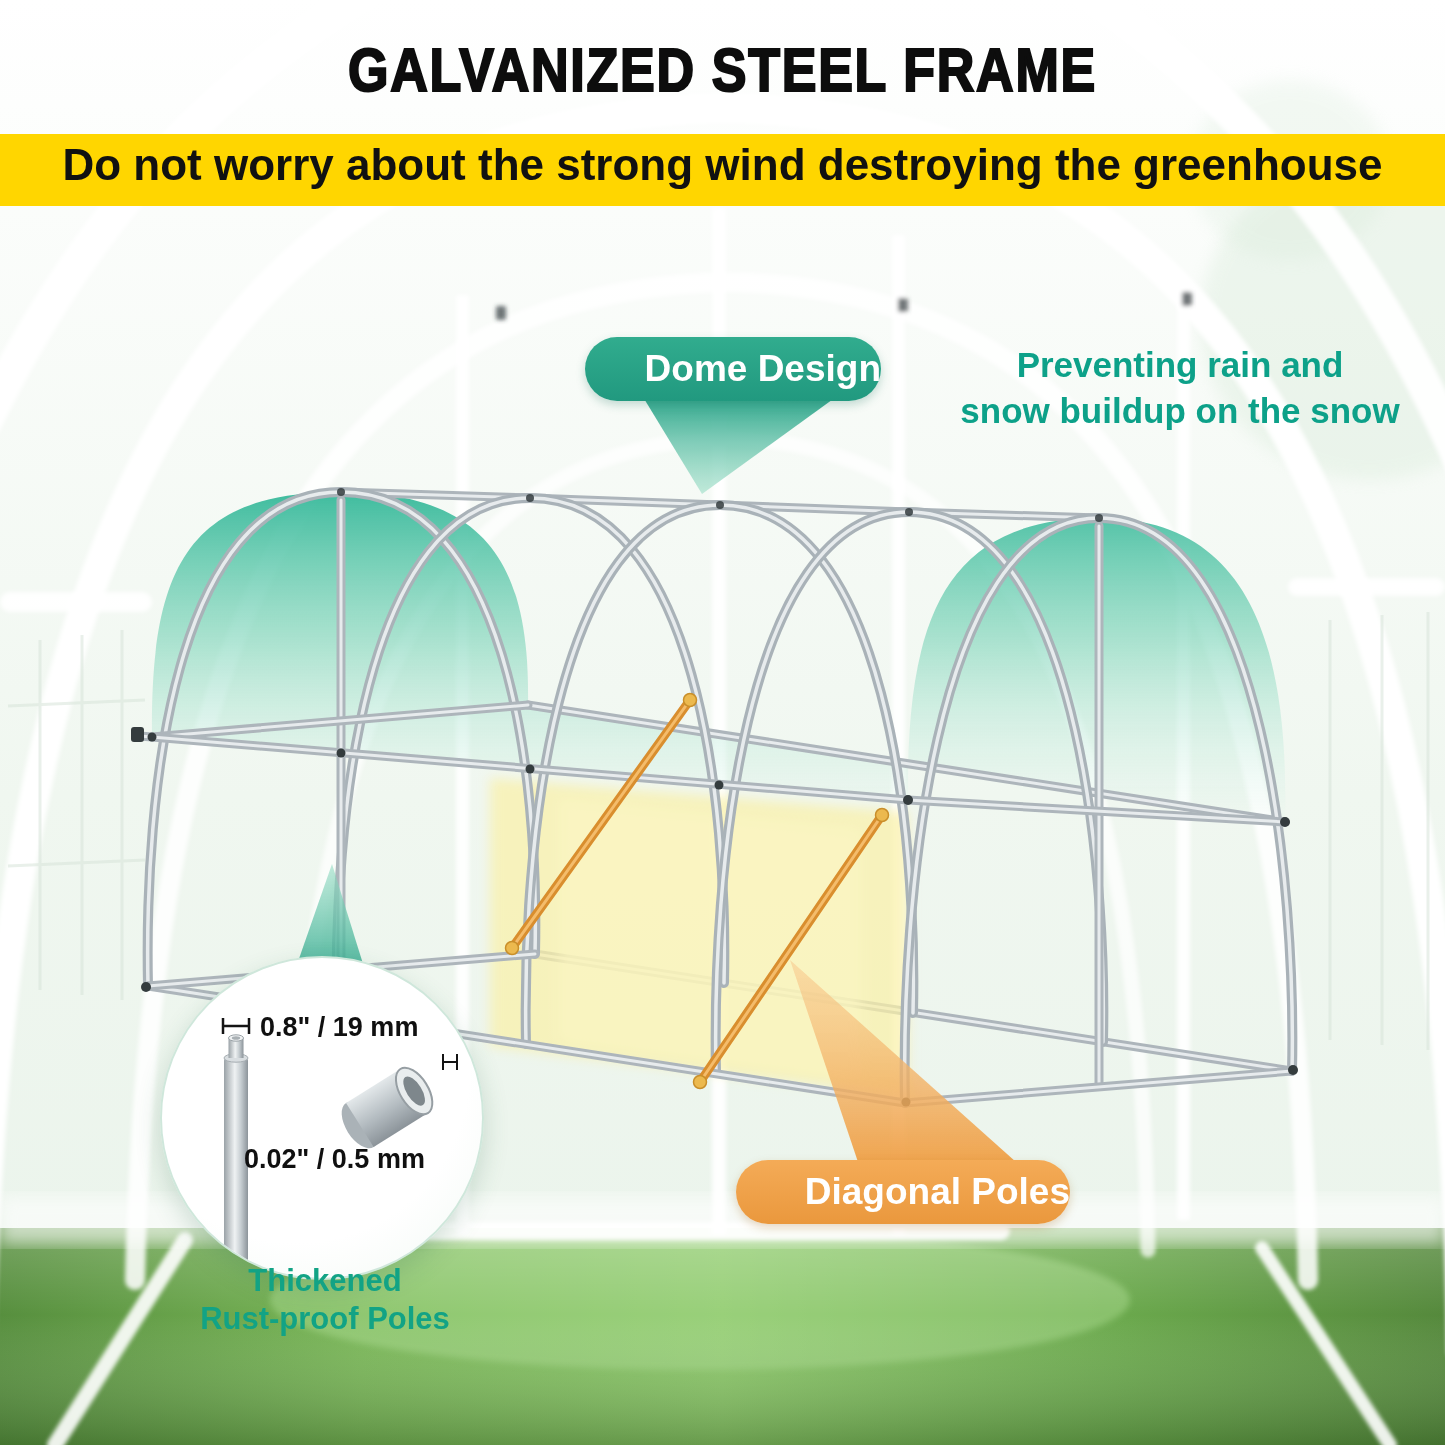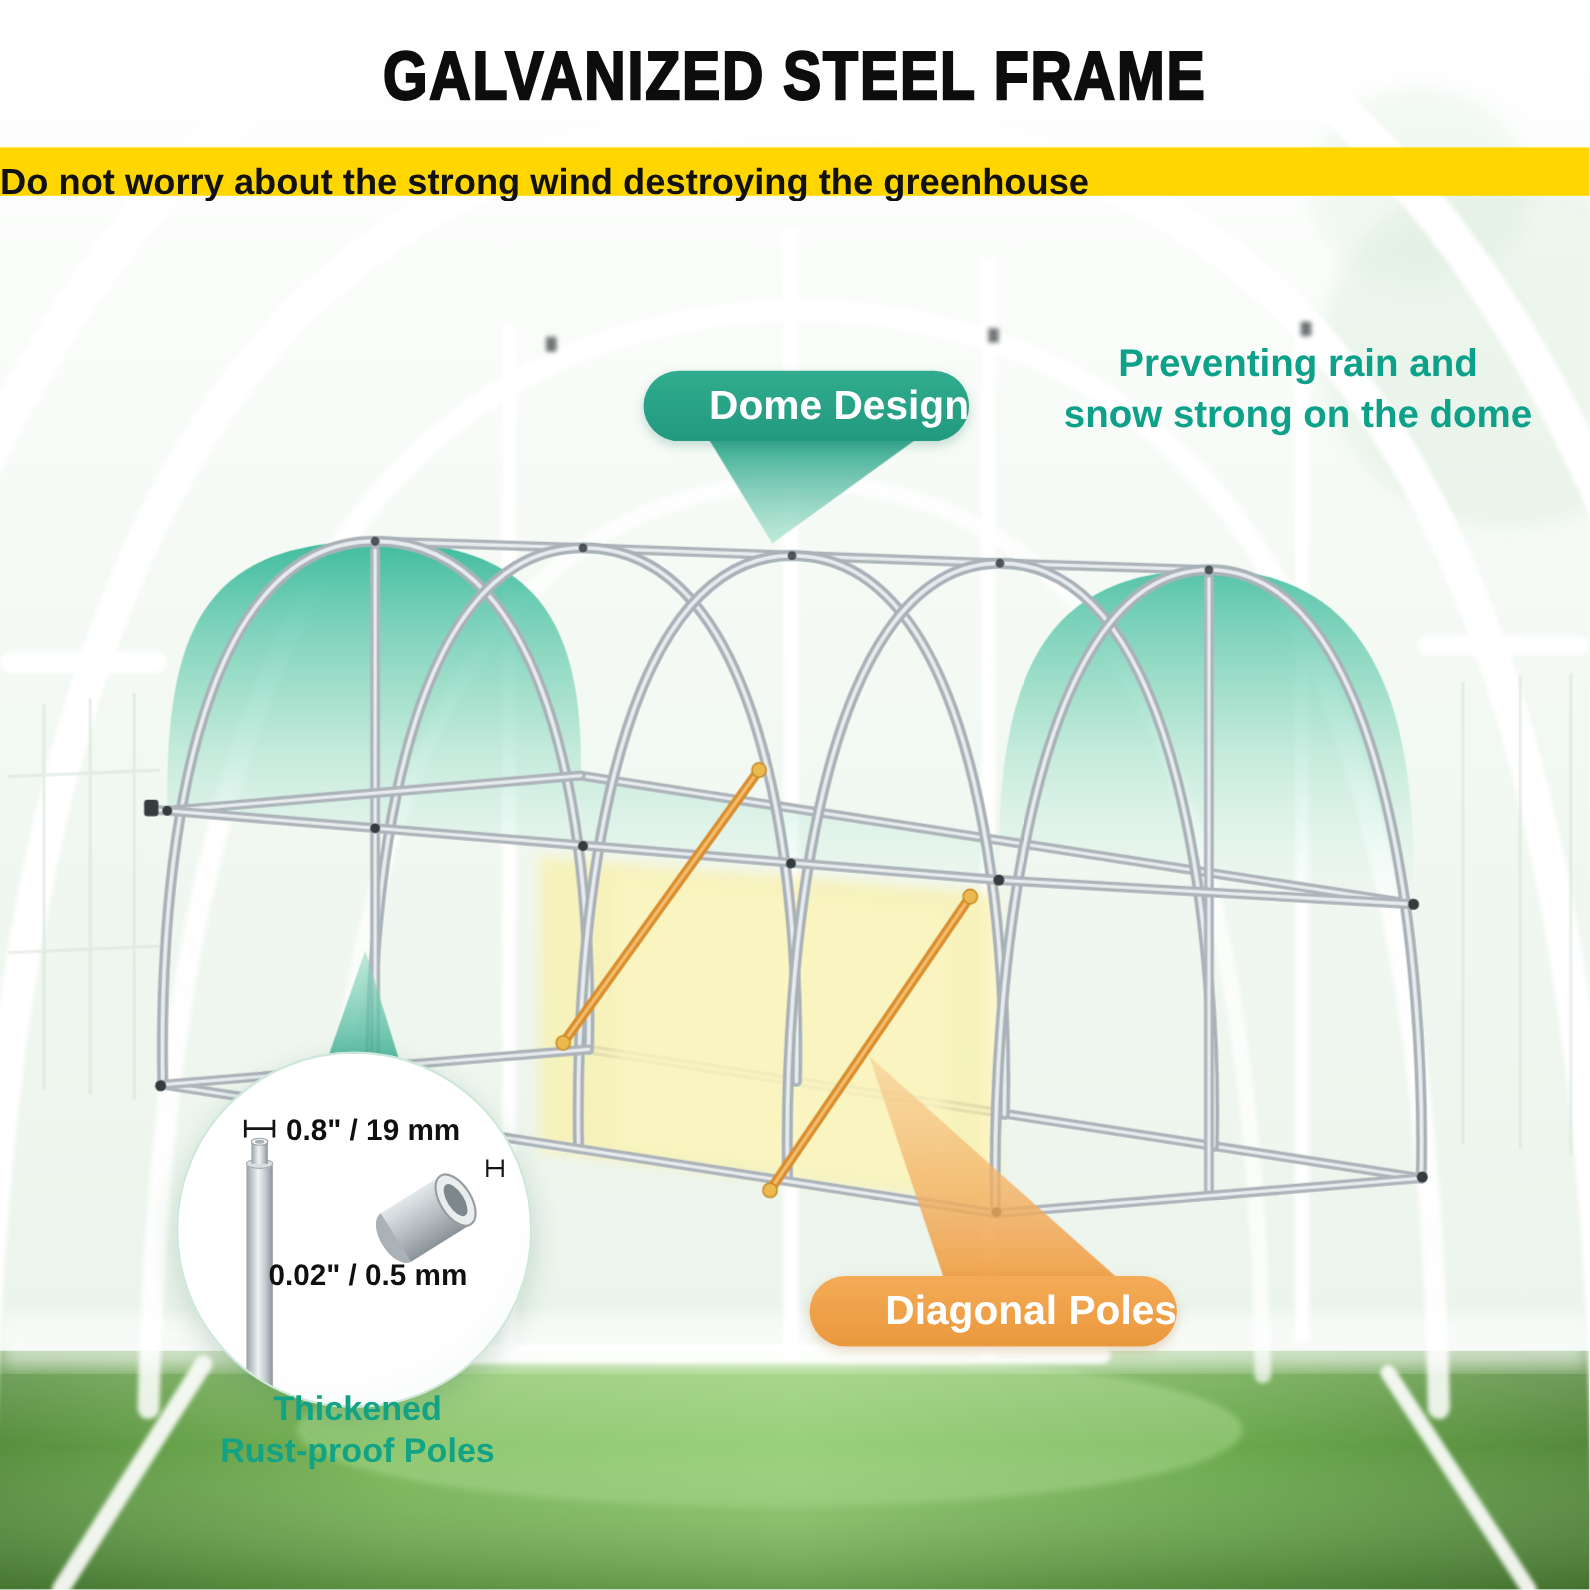--- a/index.html
+++ b/index.html
@@ -13,43 +13,43 @@
 
   
   .title{
     position:absolute;top:34px;left:0;width:100%;
     text-align:center;font-size:62px;font-weight:bold;color:#0d0d0d;
     letter-spacing:2px;-webkit-text-stroke:2.2px #0d0d0d;
     transform:scaleX(.84);transform-origin:50% 50%;
     white-space:nowrap;
   }
   .banner{
-    position:absolute;top:134px;left:0;width:100%;height:44px;
+    position:absolute;top:134px;left:0;width:100%;height:72px;
     background:#ffd600;color:#111;
-    font-size:33px;font-weight:bold;line-height:62px;text-align:left;
+    font-size:44px;font-weight:bold;line-height:62px;text-align:center;
     white-space:nowrap;
   }
   .badge{
     position:absolute;color:#fff;font-weight:bold;text-align:right;
     white-space:nowrap;
   }
   .badge-dome{
     left:585px;top:337px;width:296px;height:64px;line-height:64px;
     font-size:37px;border-radius:32px;
     background:linear-gradient(180deg,#31ac8e 0%,#21997f 100%);
     box-shadow:0 4px 10px rgba(30,120,95,.25);
   }
   .badge-diagonal{
     left:736px;top:1160px;width:334px;height:64px;line-height:64px;
     font-size:37px;border-radius:32px;
     background:linear-gradient(180deg,#f4ab57 0%,#ea983d 100%);
     box-shadow:0 4px 10px rgba(160,100,20,.25);
   }
   .note-dome{
-    position:absolute;left:930px;top:308px;width:500px;
+    position:absolute;left:930px;top:342px;width:500px;
     text-align:center;font-size:35px;font-weight:bold;color:#0da189;
     line-height:1.3;
   }
   .pole-label{
     position:absolute;left:95px;top:1262px;width:460px;
     text-align:center;font-size:31px;font-weight:bold;color:#12a385;
     line-height:1.22;
   }
   .detail-circle{
     position:absolute;left:160px;top:956px;width:320px;height:320px;
@@ -283,21 +283,21 @@
   </svg>
 
   <div class="title">GALVANIZED STEEL FRAME</div>
 
   <div class="banner">Do not worry about the strong wind destroying the greenhouse</div>
 
   <div class="badge badge-dome">Dome Design</div>
 
   <div class="note-dome">
     <span>Preventing rain and</span><br>
-    <span>snow strong on the dome</span>
+    <span>snow buildup on the snow</span>
   </div>
 
   <div class="detail-circle">
     <svg width="320" height="320" viewBox="0 0 320 320">
       <defs>
         <linearGradient id="poleG" x1="0" y1="0" x2="1" y2="0">
           <stop offset="0" stop-color="#9aa2a7"></stop>
             <stop offset=".45" stop-color="#eff2f3"></stop>
           <stop offset=".7" stop-color="#c7ced2"></stop>
             <stop offset="1" stop-color="#8c949a"></stop>

